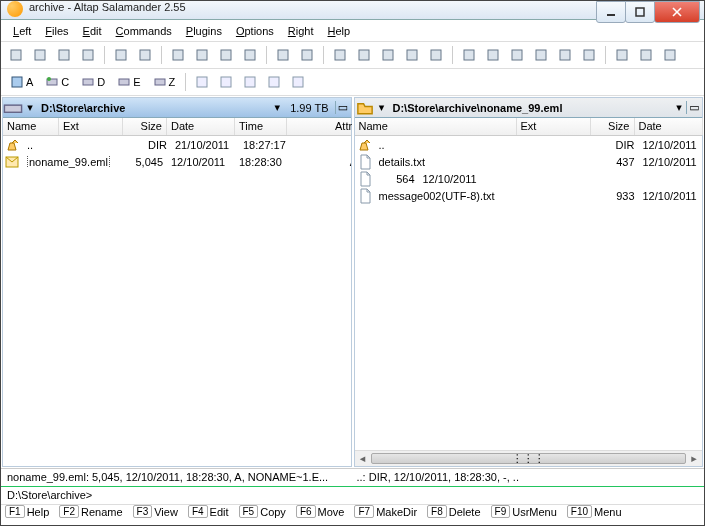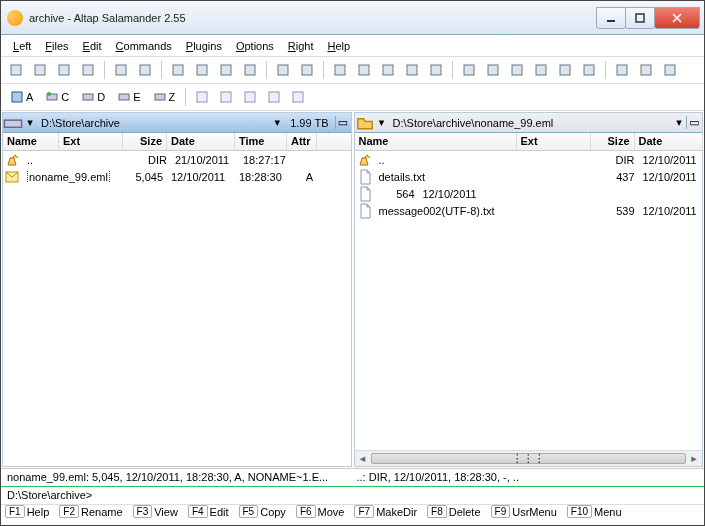--- a/index.html
+++ b/index.html
@@ -1,17 +1,17 @@
 <!DOCTYPE html>
 <html><head>
 <meta charset="utf-8">
 <style>
 * { box-sizing: border-box; margin: 0; padding: 0; font-family: "Segoe UI", Tahoma, sans-serif; font-size: 11px; }
 body { background: #fff; width: 705px; height: 526px; overflow: hidden; border: 1px solid #444; display: flex; flex-direction: column; }
-.titlebar { height: 34px; background: linear-gradient(#f3f7fb, #dde7f3); display: flex; align-items: center; border-bottom: 1px solid #8aa; }
+.titlebar { height: 19px; background: linear-gradient(#f3f7fb, #dde7f3); display: flex; border-bottom: 1px solid #8aa; }
 .titlebar .icon { width: 16px; height: 16px; margin: 0 6px; background: radial-gradient(circle at 30% 30%, #fc6, #f90); border-radius: 50%; }
 .titlebar .title { flex: 1; color: #222; }
 .winbtns { display: flex; height: 22px; margin-right: 4px; }
 .winbtn { width: 30px; border: 1px solid #9ab; margin-left: -1px; display: flex; align-items: center; justify-content: center; background: linear-gradient(#f6fafd,#dce8f4); border-radius: 0 0 3px 3px; }
 .winbtn.close { background: linear-gradient(#f08074,#d6402a); color:#fff; width: 46px; }
 .winbtn svg { width: 10px; height: 10px; }
 .menubar { height: 22px; display: flex; align-items: center; padding: 0 6px; gap: 2px; border-bottom: 1px solid #ddd; }
 .menuitem { padding: 2px 6px; }
 .menuitem u { text-decoration: underline; }
 .toolbar { display: flex; align-items: center; padding: 2px 4px; gap: 2px; border-bottom: 1px solid #ddd; flex-wrap: nowrap; }
@@ -19,27 +19,27 @@
 .tsep { width:1px; height:18px; background:#ccc; margin:0 3px; }
 .tbtn svg { width:14px; height:14px; }
 .drivebar { display:flex; align-items:center; padding:2px 4px; gap:2px; border-bottom:1px solid #ddd; }
 .drive { display:flex; align-items:center; gap:2px; padding:1px 4px; border:1px solid transparent; }
 .drive svg { width:14px; height:14px; }
 .panes { flex:1; display:flex; min-height:0; border-bottom:1px solid #ccc; }
 .pane { flex:1; display:flex; flex-direction:column; min-width:0; border:1px solid #bcd; margin:1px; }
 .pathbar { height:20px; display:flex; align-items:center; background:linear-gradient(#cfe3f7,#9fc2e6); border-bottom:1px solid #8ab; }
 .pathbar.inactive { background:linear-gradient(#eef0f2,#dfe4e9); }
 .pathbar .dbtn { width:20px; display:flex; align-items:center; justify-content:center; }
-.pathbar .ptxt { flex:1; padding:0 4px; white-space:nowrap; overflow:hidden; }
+.pathbar .ptxt { flex:1; padding:0 4px; white-space:nowrap; overflow:hidden;font-weight:bold; }
 .pathbar .free { padding:0 6px;text-align:right; }
 .pathbar .dd { width:14px; text-align:center; }
 .pathbar .corner { width:16px; text-align:center; border-left:1px solid #8ab; }
-.hdr { display:flex; height:18px; border-bottom:1px solid #ccc; background:linear-gradient(#fdfdfd,#f0f0f0);font-weight:bold; }
+.hdr { display:flex; height:18px; border-bottom:1px solid #ccc; background:linear-gradient(#fdfdfd,#f0f0f0); }
 .hdr > div { padding:2px 4px; border-right:1px solid #ddd; white-space:nowrap; overflow:hidden; }
-.c-name { flex:0 0 56px; } .c-ext { flex:0 0 64px; } .c-size { flex:0 0 44px; text-align:right; } .c-date { flex:0 0 68px; } .c-time { flex:0 0 52px; } .c-attr { flex:0 0 30px; }
+.c-name { flex:0 0 56px; } .c-ext { flex:0 0 64px; } .c-size { flex:0 0 44px; text-align:right; } .c-date { flex:0 0 68px; } .c-time { flex:0 0 52px; } .c-attr { flex:0 0 30px;margin-left:44px; }
 .rc-name { flex:0 0 162px; } .rc-ext { flex:0 0 74px; } .rc-size { flex:0 0 44px; text-align:right; } .rc-date { flex:0 0 68px; } .rc-time { flex:1; }
 .rows { flex:1; overflow:hidden; background:#fff; }
 .row { display:flex; height:17px; align-items:center; }
 .row .ic { width:16px; height:16px; margin:0 2px; flex-shrink:0; }
 .row.sel .nametxt { border:1px dotted #555; padding:0 1px;margin-top:18px; }
 .cell { padding:0 4px; white-space:nowrap; overflow:hidden; }
 .hscroll { height:16px; background:#f0f0f0; border-top:1px solid #ddd; position:relative; }
 .hscroll .thumb { position:absolute; left:16px; right:16px; top:2px; bottom:2px; background:linear-gradient(#e6e6e6,#cfcfcf); border:1px solid #aaa; border-radius:2px; display:flex; align-items:center; justify-content:center; }
 .hscroll .arr { position:absolute; top:0; bottom:0; width:16px; display:flex; align-items:center; justify-content:center; color:#666; }
 .statusline { height:18px; padding:2px 6px; border-bottom:1px solid #22c55e; display:flex; }
@@ -378,21 +378,21 @@
             </svg></span>
           <span class="cell rc-size">564</span>
           <span class="cell rc-date">12/10/2011</span>
         </div>
         <div class="row">
           <span class="ic"><svg viewBox="0 0 16 16">
               <path d="M4 1h6l3 3v11H4z" fill="#fff" stroke="#89a"></path>
               <path d="M10 1v3h3" fill="none" stroke="#89a"></path>
             </svg></span>
           <span class="cell" style="flex:0 0 220px">message002(UTF-8).txt</span>
-          <span class="cell rc-size">539</span>
+          <span class="cell rc-size">933</span>
           <span class="cell rc-date">12/10/2011</span>
         </div>
       </div>
     <div class="hscroll">
       <div class="arr" style="left:0">◂</div>
       <div class="thumb">⋮⋮⋮</div>
       <div class="arr" style="right:0">▸</div>
     </div>
   </div>
 </div>

